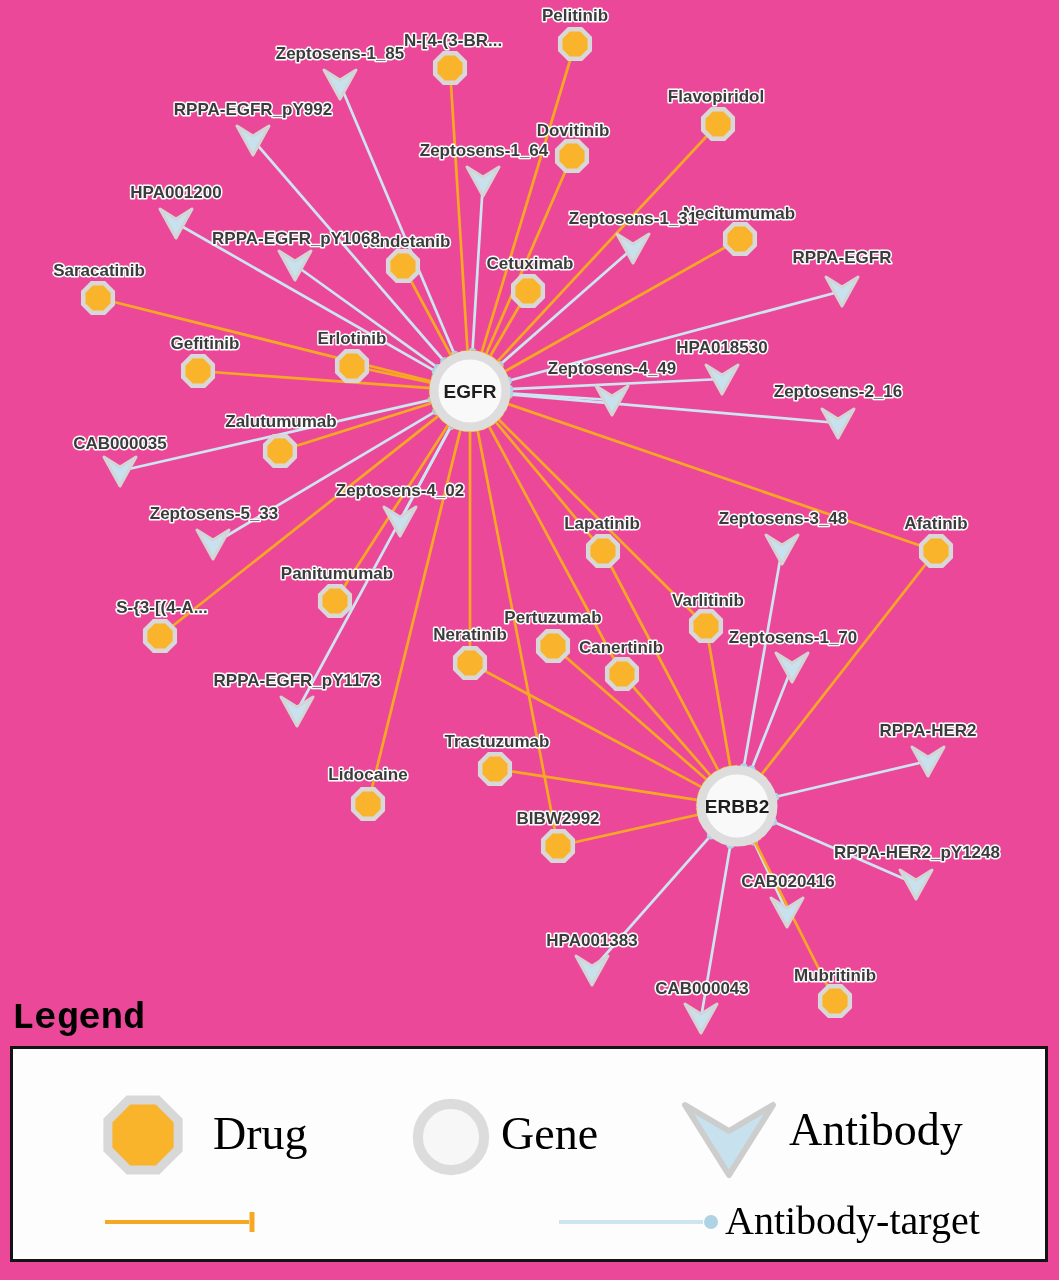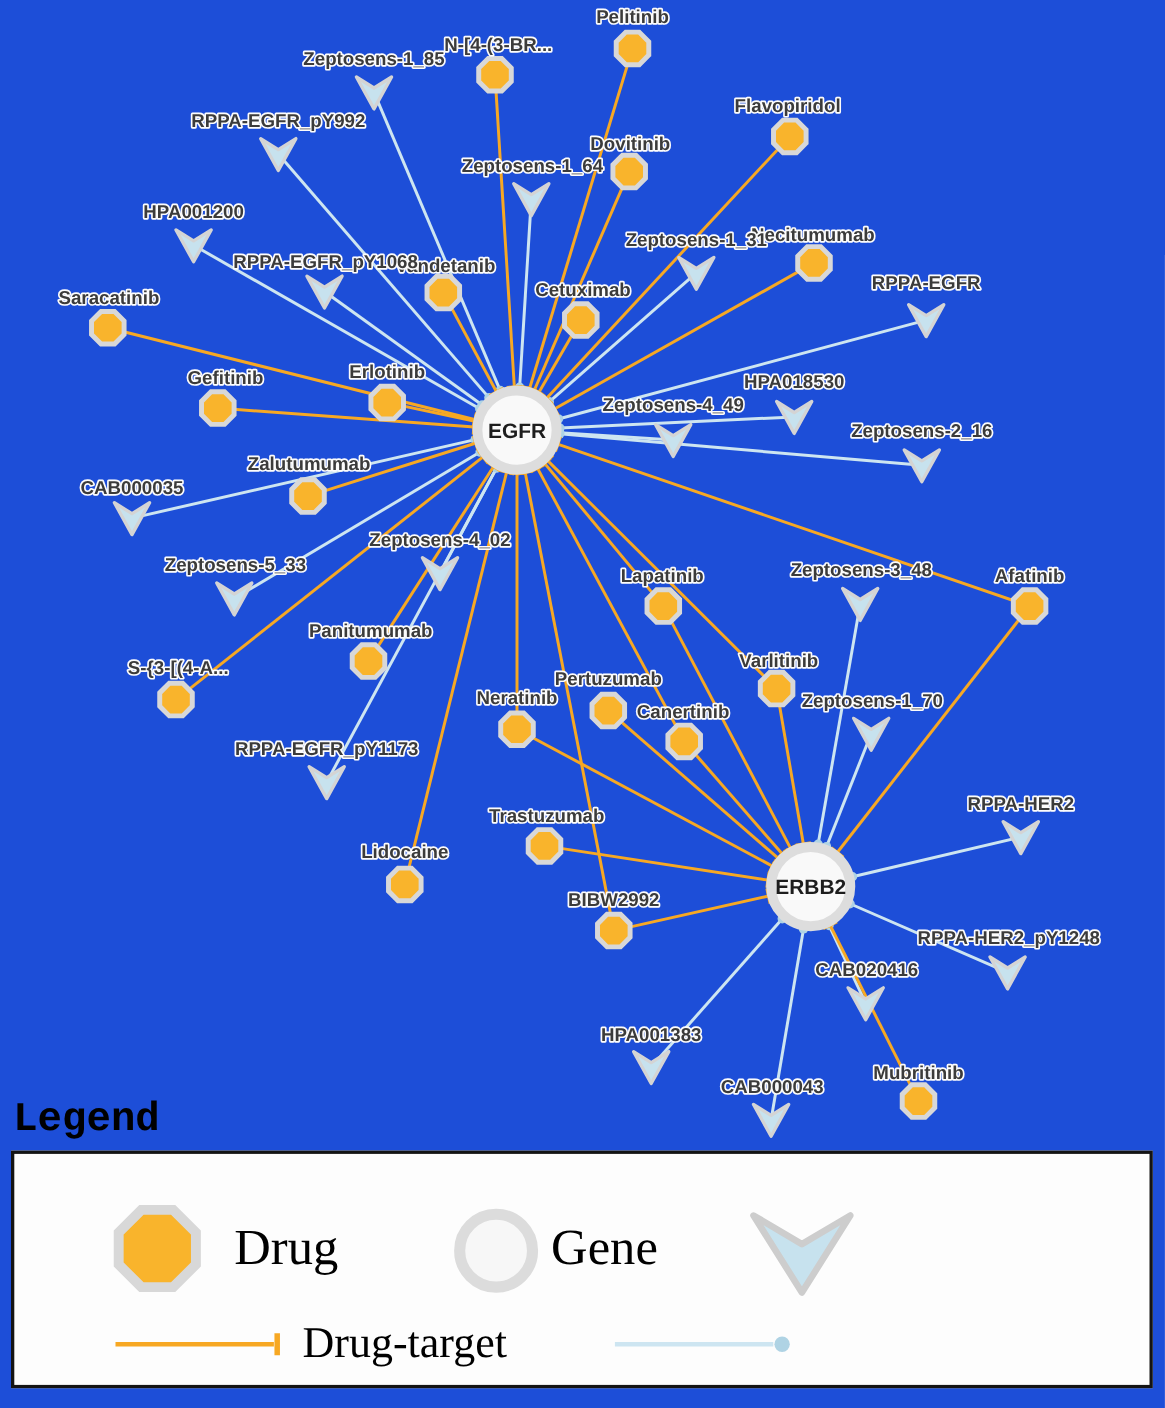--- a/index.html
+++ b/index.html
@@ -1,21 +1,21 @@
 <!DOCTYPE html>
 <html><head>
 <meta charset="utf-8">
 <title>Drug–Gene–Antibody Network</title>
 <style>
   html, body { margin: 0; padding: 0; background: #ffffff; }
   .stage {
     position: relative;
     width: 1059px;
     height: 1280px;
-    background: #1d4ed8;
+    background: #ec4899;
     overflow: hidden;
     font-family: "Liberation Sans", sans-serif;
   }
   #network-svg { position: absolute; left: 0; top: 0; }
 
   .node-label {
     font-family: "Liberation Sans", sans-serif;
     font-weight: bold;
     font-size: 17px;
     fill: #3B3B3B;
@@ -285,26 +285,27 @@
     <span class="legend-item l-label l-big" style="left:200px; top:60px;">Drug</span>
 
     <svg class="legend-item" style="left:392px; top:42px;" width="92" height="92" viewBox="0 0 100 100">
       <circle class="gene-glyph" cx="50" cy="50" r="36"></circle>
     </svg>
     <span class="legend-item l-label l-big" style="left:488px; top:60px;">Gene</span>
 
     <svg class="legend-item" style="left:664px; top:40px;" width="104" height="96" viewBox="0 0 104 96">
       <polygon class="chev-glyph" points="8,16 52,42 96,16 52,86"></polygon>
     </svg>
+    <span class="legend-item l-label l-big" style="left:776px; top:56px;">Antibody</span>
 
     <svg class="legend-item" style="left:90px; top:160px;" width="162" height="26">
       <line class="drug-line" x1="2" y1="13" x2="146" y2="13"></line>
       <line class="drug-tee" x1="149" y1="3" x2="149" y2="23"></line>
     </svg>
-    <span class="legend-item l-label l-mid" style="left:262px; top:150px;">Drug-target</span>
 
     <svg class="legend-item" style="left:544px; top:160px;" width="168" height="26">
       <line class="ab-line" x1="2" y1="13" x2="146" y2="13"></line>
       <circle class="ab-dot" cx="154" cy="13" r="7"></circle>
     </svg>
+    <span class="legend-item l-label l-mid" style="left:712px; top:150px;">Antibody-target</span>
 
   </div>
 </div>
 
 </body></html>

